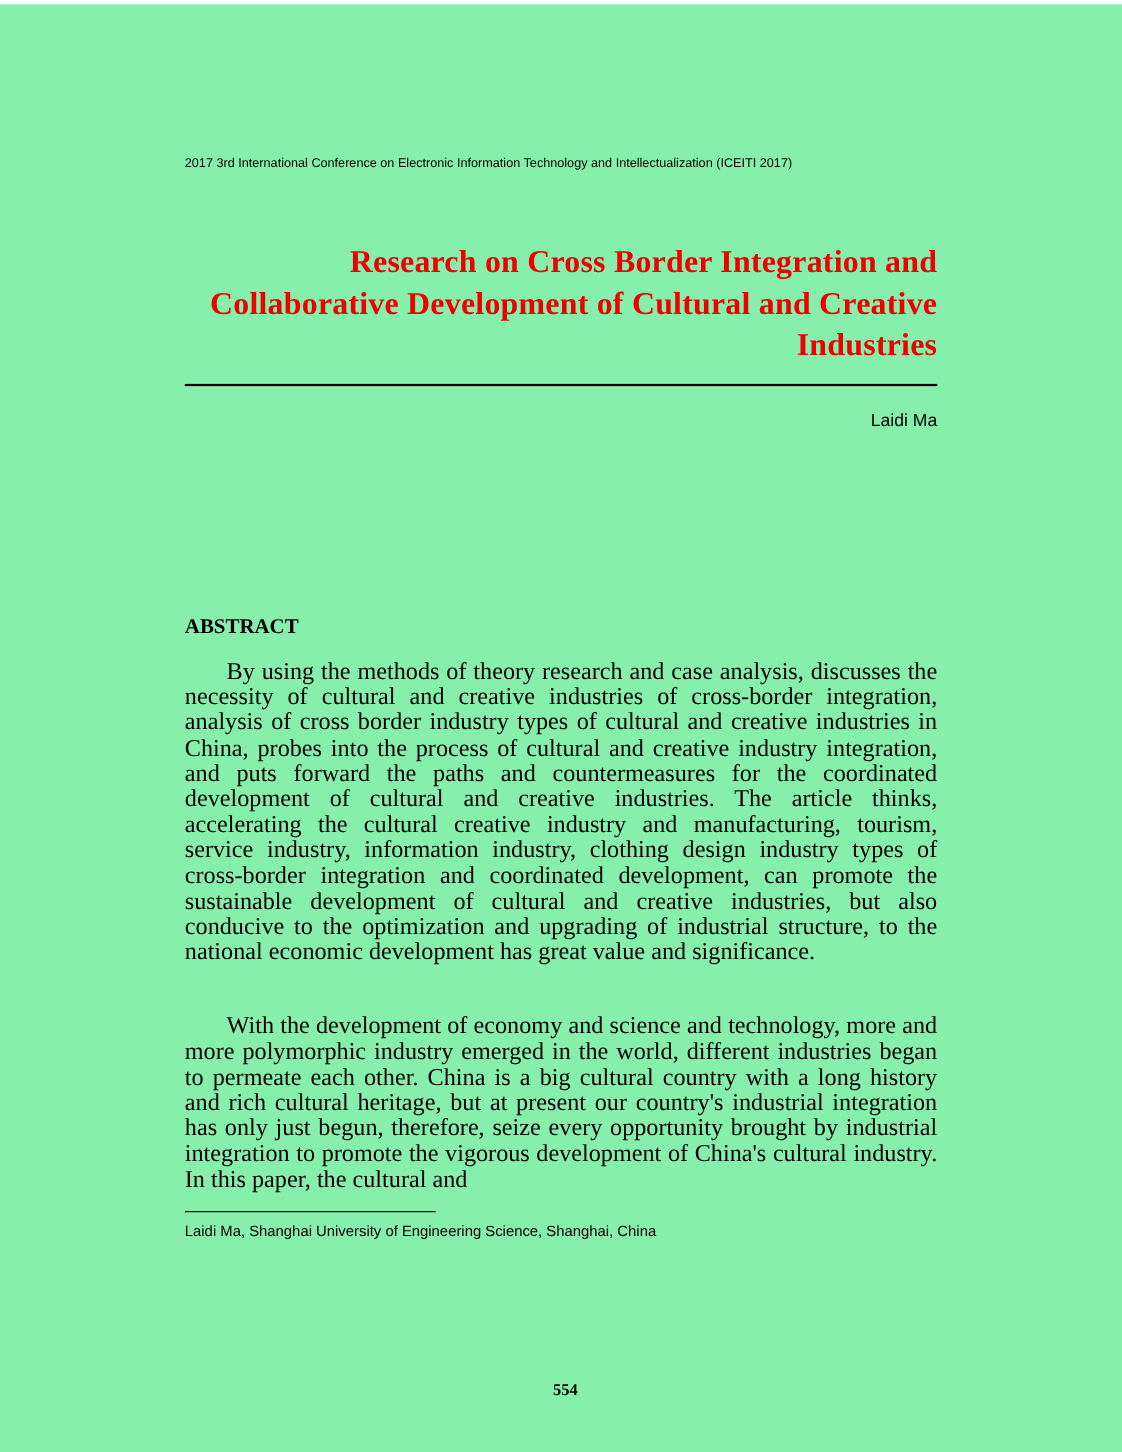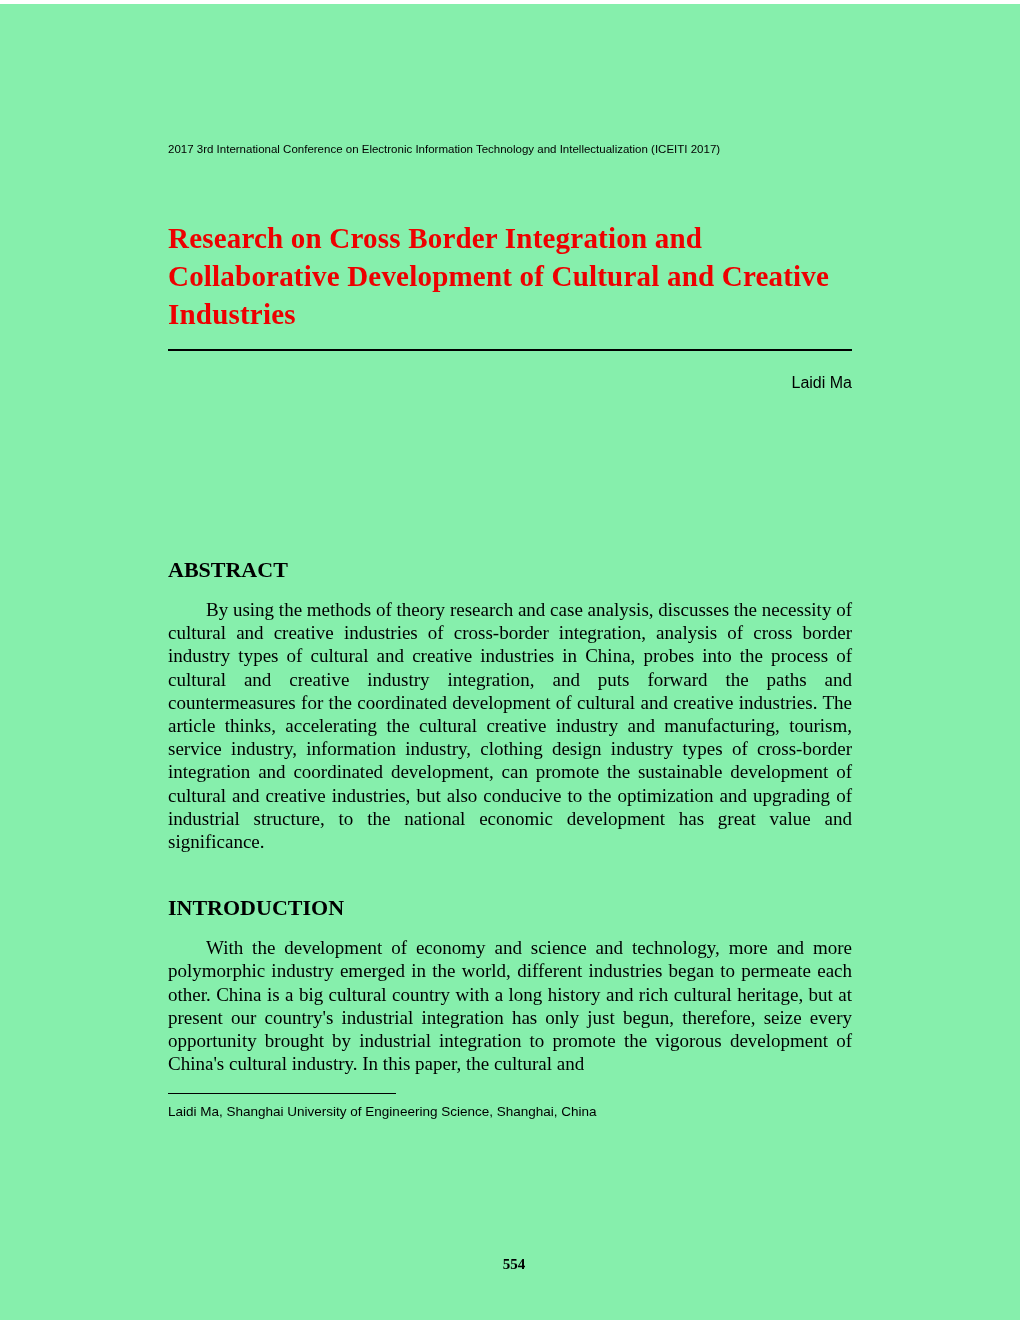--- a/index.html
+++ b/index.html
@@ -44,28 +44,28 @@
     margin-top: 22px;
     font-family: "Liberation Sans", sans-serif;
     font-size: 16px;
     line-height: 20px;
     text-align: right;
   }
   .section-heading {
     margin: 0;
     font-family: "Liberation Serif", serif;
     font-weight: bold;
-    font-size: 22px;
+    font-size: 19px;
     line-height: 21px;
   }
   .abstract-section { margin-top: 166px; }
   .introduction-section { margin-top: 44px; }
   .body-text {
     margin: 18px 0 0 0;
-    font-size: 19px;
+    font-size: 22px;
     line-height: 23.2px;
     text-align: justify;
     text-indent: 38px;
   }
   .footnote-block {
     margin-top: 18px;
   }
   .footnote-rule {
     width: 228px;
     border: none;
@@ -91,33 +91,32 @@
 </style>
 </head>
 <body>
 
 <div class="page">
 
   <div class="conf-header">
     <div>2017 3rd International Conference on Electronic Information Technology and Intellectualization (ICEITI 2017)</div>
   </div>
 
-  <h1 class="paper-title" style="color: rgb(238, 0, 0);">Research on Cross Border Integration and Collaborative Development of Cultural and Creative Industries</h1>
+  <h1 class="paper-title" style="color: rgb(238, 0, 0); text-align: right;">Research on Cross Border Integration and Collaborative Development of Cultural and Creative Industries</h1>
 
   <hr class="title-rule">
 
   <div class="author">Laidi Ma</div>
 
   <div class="abstract-section">
     <h2 class="section-heading">ABSTRACT</h2>
     <p class="body-text">By using the methods of theory research and case analysis, discusses the necessity of cultural and creative industries of cross-border integration, analysis of cross border industry types of cultural and creative industries in China, probes into the process of cultural and creative industry integration, and puts forward the paths and countermeasures for the coordinated development of cultural and creative industries. The article thinks, accelerating the cultural creative industry and manufacturing, tourism, service industry, information industry, clothing design industry types of cross-border integration and coordinated development, can promote the sustainable development of cultural and creative industries, but also conducive to the optimization and upgrading of industrial structure, to the national economic development has great value and significance.</p>
   </div>
 
   <div class="introduction-section">
-    <h2 class="section-heading">INTRODUCTION</h2>
     <p class="body-text">With the development of economy and science and technology, more and more polymorphic industry emerged in the world, different industries began to permeate each other. China is a big cultural country with a long history and rich cultural heritage, but at present our country's industrial integration has only just begun, therefore, seize every opportunity brought by industrial integration to promote the vigorous development of China's cultural industry. In this paper, the cultural and</p>
   </div>
 
   <div class="footnote-block">
     <hr class="footnote-rule">
     <div class="footnote-text">Laidi Ma, Shanghai University of Engineering Science, Shanghai, China</div>
   </div>
 
   <div class="page-number">554</div>
 

